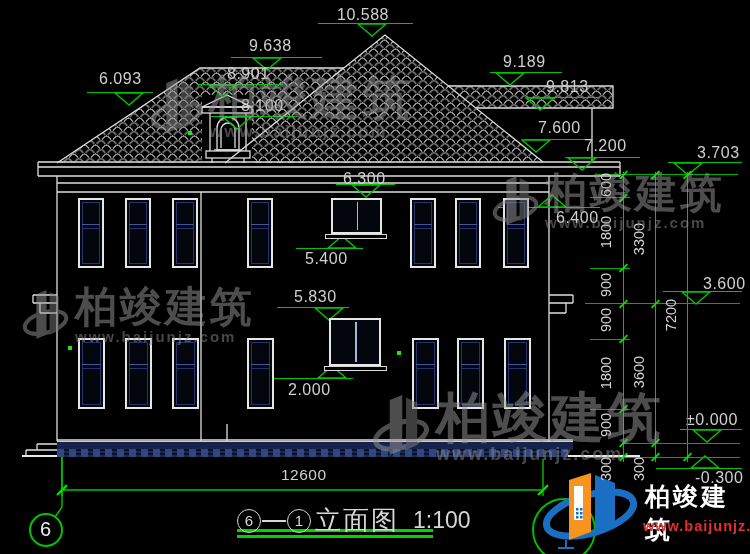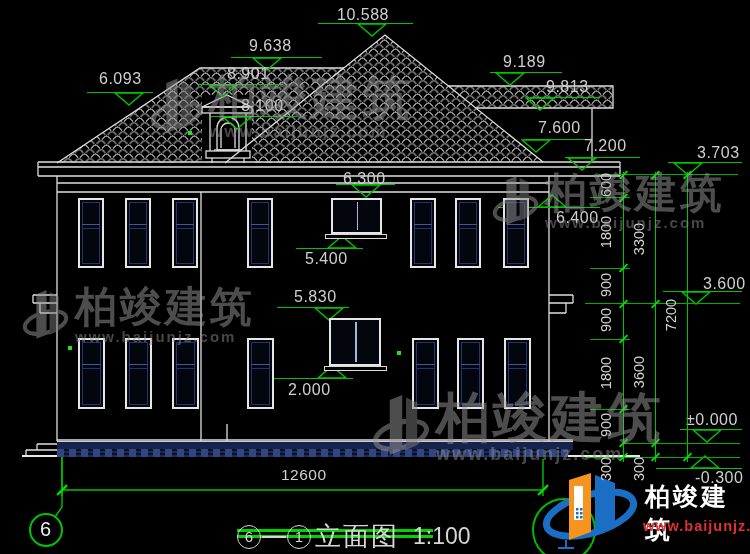--- a/index.html
+++ b/index.html
@@ -99,21 +99,21 @@
     <rect x="237" y="535" width="196" height="3" fill="#00d400"></rect>
   </svg>
 
   <div class="plinth-cap" style="left:57px;top:441px;width:516px;height:8px;"></div>
   <div class="plinth-hatch" style="left:57px;top:449px;width:511px;height:8px;"></div>
 
   <div class="lvl-text" style="left:281px;top:466px;font-size:15.5px;">12600</div>
 
   <div class="axis-num" style="left:40px;top:518px;">6</div>
 
-  <div class="title-row" style="left:237px;top:519px;">
+  <div class="title-row" style="left:237px;top:503px;">
     <span class="circ">6</span><span style="display:inline-block;width:24px;border-top:2px solid #d6d6d6;vertical-align:middle;margin:0 1px;"></span><span class="circ">1</span><span style="font-size:26px;letter-spacing:2px;vertical-align:middle;margin-left:4px;">立面图</span><span style="font-size:23px;vertical-align:middle;margin-left:14px;">1:100</span>
   </div>
 
   <svg class="abs" style="left:522px;top:468px;" width="126" height="86" viewBox="0 0 126 86">
     <circle cx="42" cy="62" r="31" stroke="#00bb00" stroke-width="2" fill="none"></circle>
     <ellipse cx="68" cy="46" rx="45" ry="19" stroke="#1a6fc4" stroke-width="7" fill="none" transform="rotate(-16 68 46)"></ellipse>
     <polygon points="47,12 69,5 69,64 47,72" fill="#f7941d"></polygon>
     <polygon points="73,7 93,15 93,60 73,66" fill="#1a6fc4"></polygon>
     <rect x="52" y="18" width="9" height="34" fill="#fff"></rect>
     <g fill="#1a6fc4">

